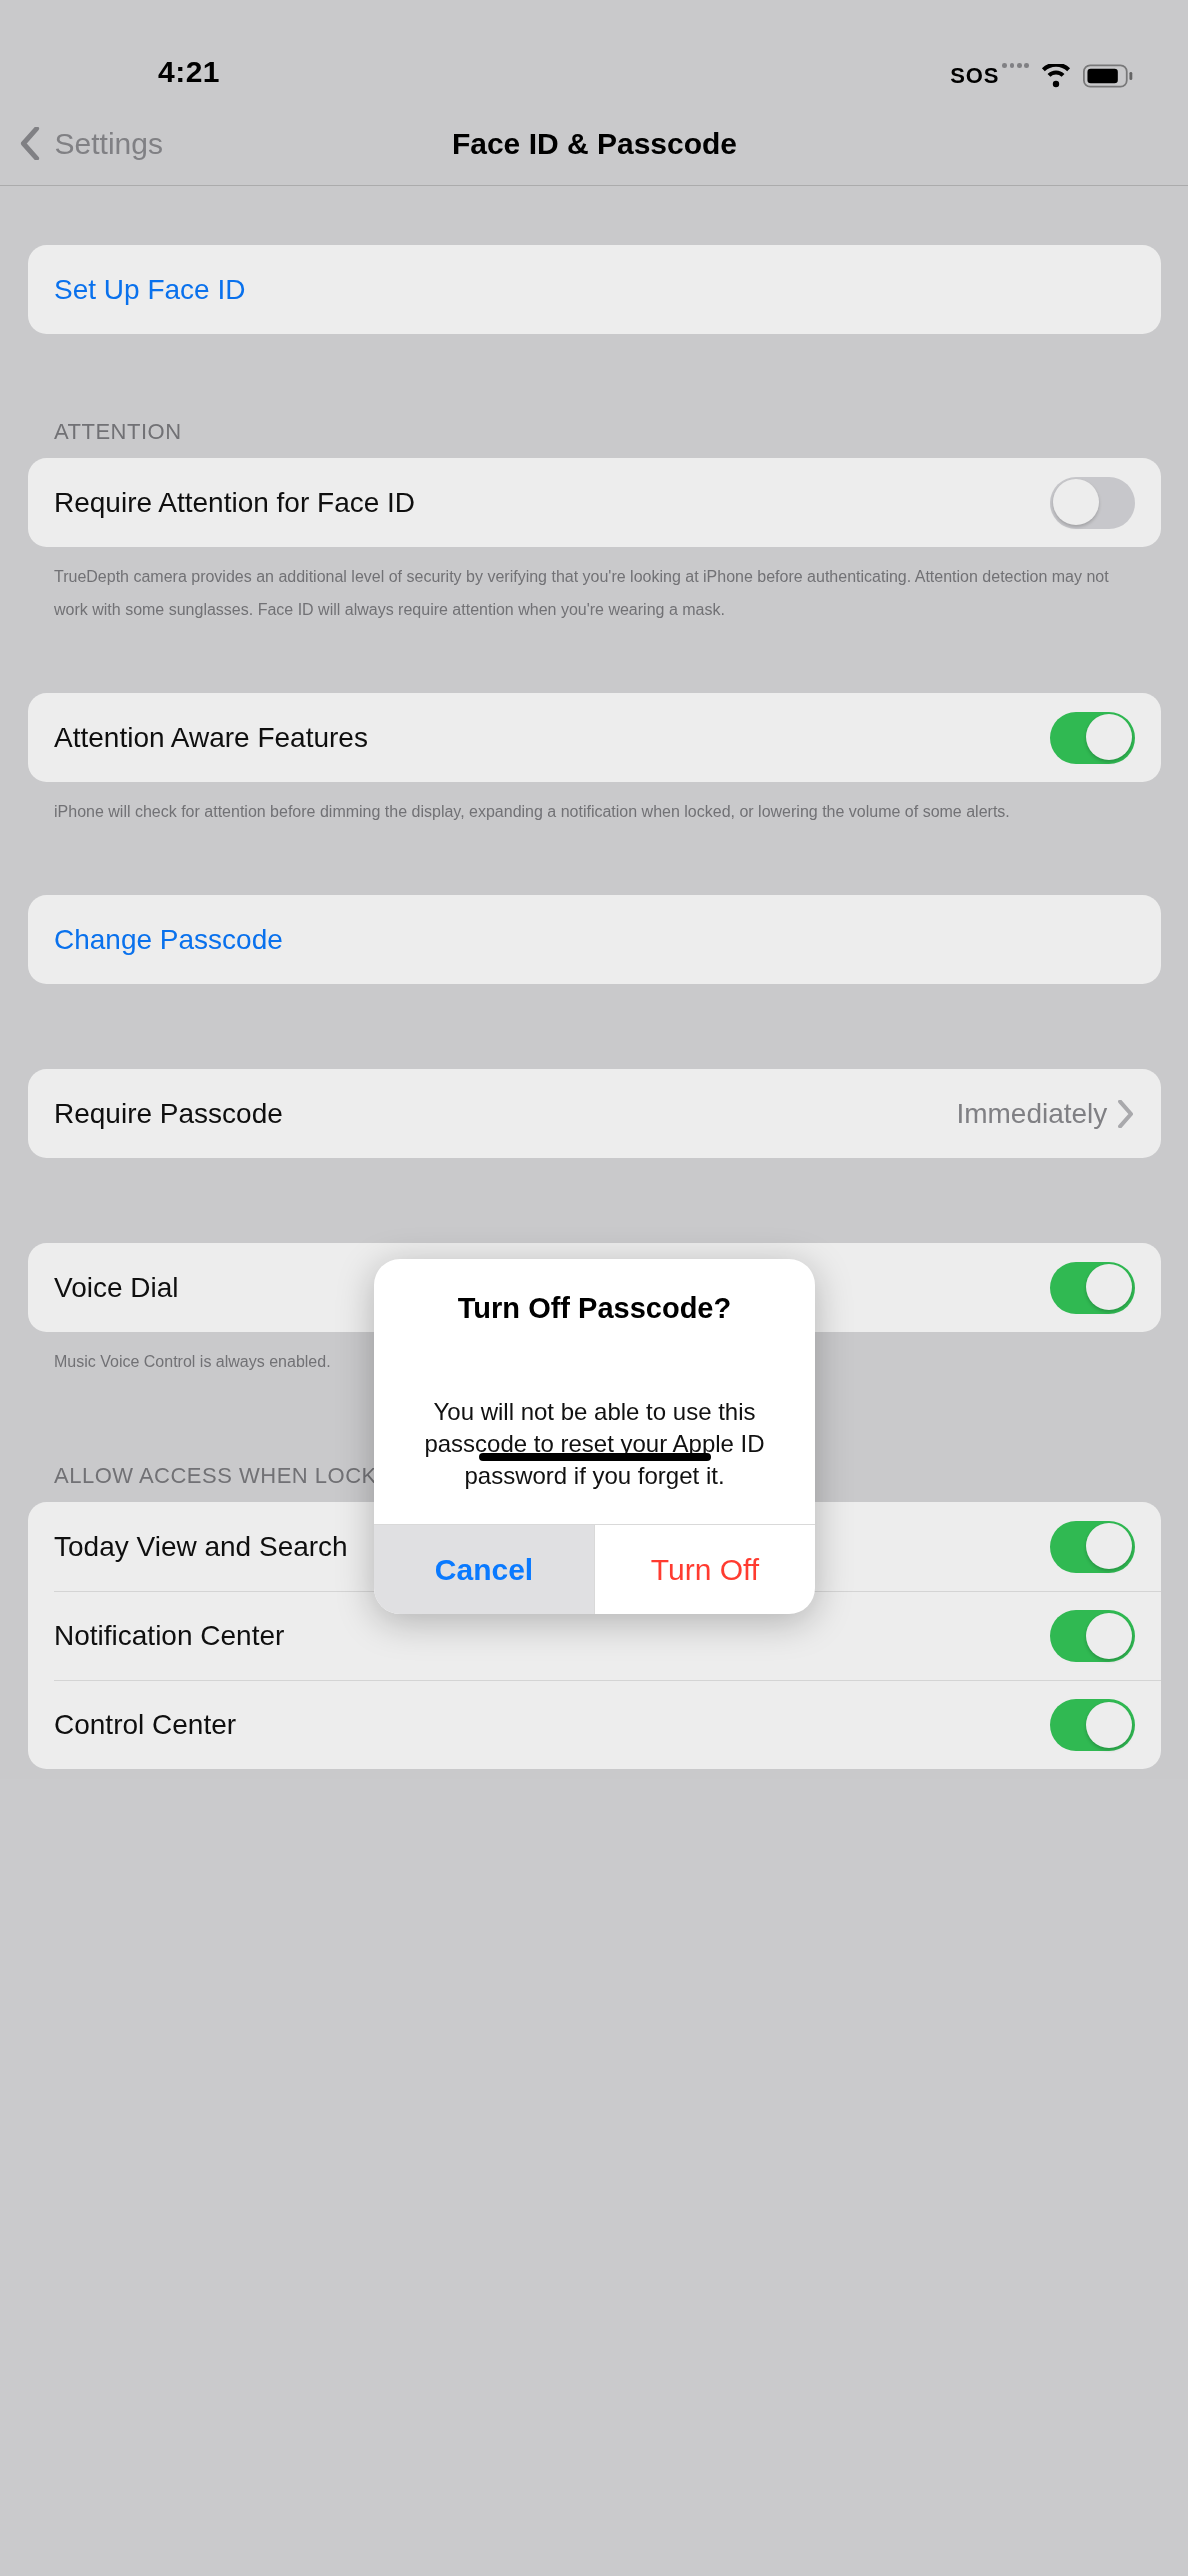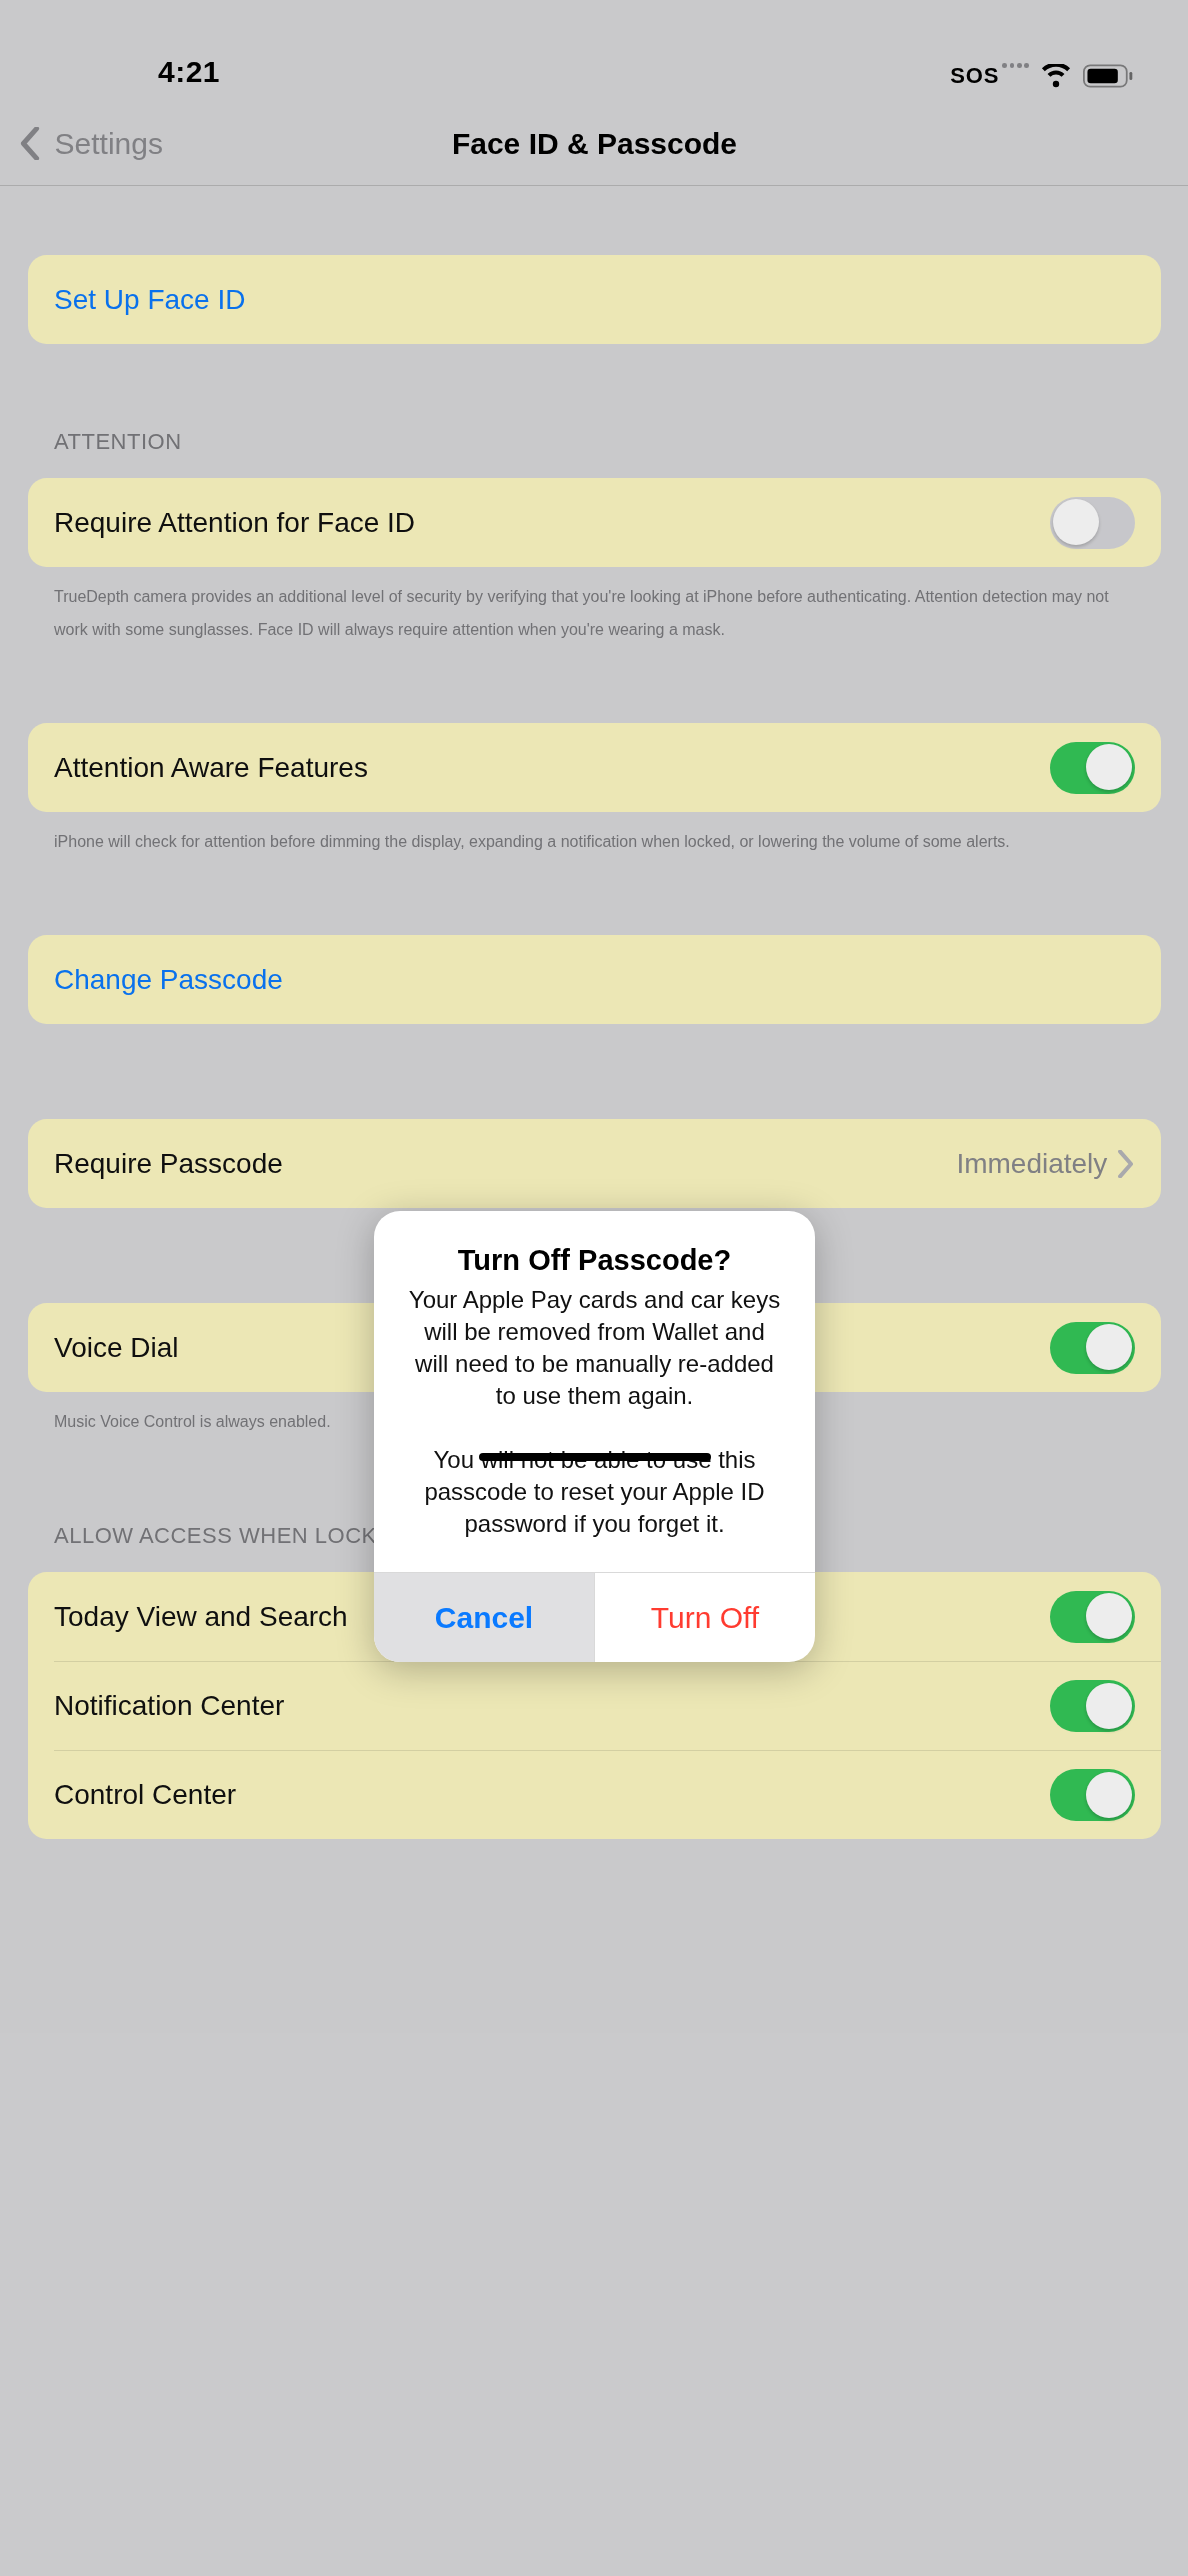--- a/index.html
+++ b/index.html
@@ -17,21 +17,21 @@
 
   
   .nav-bar { height: 84px; display: flex; align-items: center; justify-content: center; position: relative; padding: 0 28px; border-bottom: 0.9px solid rgba(0,0,0,0.15);}
   .nav-back { position: absolute; left: 18.6px; display: flex; align-items: center; gap: 14px; font-size: 30px; color: #8a8a8e; }
   .nav-title { font-size: 30px; font-weight: 600; }
 
   
   .content { padding: 0 28px; }
   .spacer-top { height: 59px; }
 
-  .group { background: #fef9c3; border-radius: 18.6px; overflow: hidden; margin-top: 10px; }
+  .group { background: #ffffff; border-radius: 18.6px; overflow: hidden; }
   .group-header { font-size: 22px; color: #7a7a7e; text-transform: uppercase; padding: 0 26px 13px 26px; letter-spacing: 0.5px; }
   .group-footer { font-size: 16px; line-height: 33px; color: #7a7a7e; padding: 13px 26px 0 26px; }
   .row { display: flex; align-items: center; justify-content: space-between; min-height: 82px; padding: 0 26px; }
   .row + .row { border-top: 0.9px solid rgba(0,0,0,0.1); margin-left: 26px; padding-left:0; padding-right:26px; }
   .row + .row .row-label, .row + .row .row-right {  }
   .row-label { font-size: 28px; font-weight: 400; color: #111; }
   .row-link .row-label { color: #0a7aff; }
   .row-right { display: flex; align-items: center; gap: 11px; }
   .row-value { font-size: 28px; color: #8a8a8e; }
 
@@ -186,21 +186,21 @@
       <div class="toggle on"></div>
     </div>
   </div>
 </div>
 
 <div class="alert-container">
   <div class="alert">
     <div class="alert-body">
       <div class="alert-title">Turn Off Passcode?</div>
       <div class="alert-msg">
-        <span>Your Apple Pay cards and car keys will be removed from Wallet and will need to be manually re-added to use them again.</span><br><br>
+        <br><br>
         <span>You will not be able to use this passcode to reset your Apple ID password if you forget it.</span>
       </div>
     </div>
     <div class="alert-actions">
       <div class="alert-btn alert-cancel">Cancel</div>
       <div class="alert-btn alert-destructive">Turn Off</div>
     </div>
   </div>
 </div>
 

